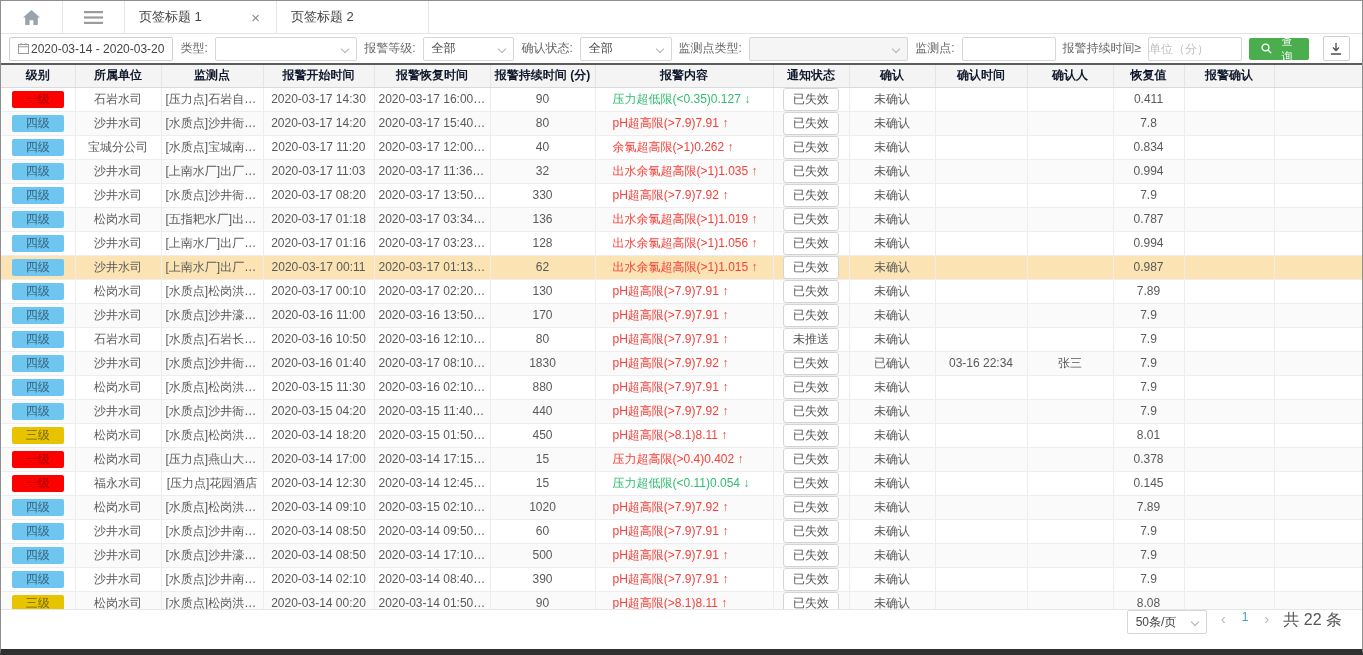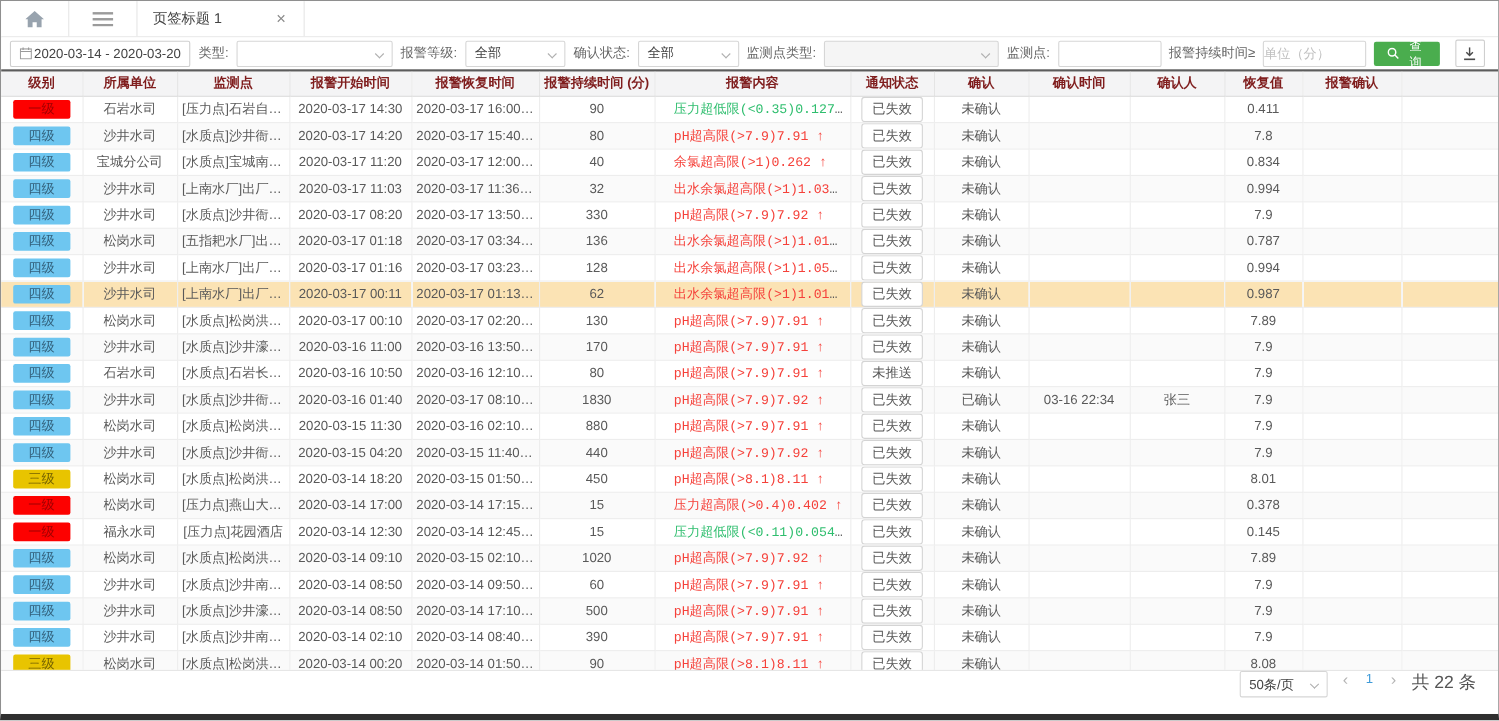--- a/index.html
+++ b/index.html
@@ -46,30 +46,30 @@
                   cursor:pointer; margin-right:4px; }
 
   
   .table-wrap { flex:1 1 auto; overflow:hidden; }
   table { width:1363px; border-collapse:collapse; table-layout:fixed; }
   col.c0{width:74px} col.c1{width:86px} col.c2{width:102px} col.c3{width:111px}
   col.c4{width:116px} col.c5{width:105px} col.c6{width:178px} col.c7{width:76px}
   col.c8{width:86px} col.c9{width:92px} col.c10{width:86px} col.c11{width:71px}
   col.c12{width:90px} col.c13{width:90px}
   thead th { height:22px; background:#f4f4f5; border-right:1px solid #e4e4e4;
-             border-bottom:1px solid #dadada; font-size:12px; color:#7f1d1d; font-weight:bold;
+             border-bottom:1px solid #dadada; font-size:12px; color:#0f172a; font-weight:bold;
              white-space:nowrap; overflow:hidden; }
   thead th:last-child { border-right:none; }
   tbody td { height:23px; border-right:1px solid #ededed; border-bottom:1px solid #ededed;
              font-size:12px; color:#595959; text-align:center; padding:0 4px;
              overflow:hidden; white-space:nowrap; text-overflow:ellipsis; background:#fff; }
   tbody td:last-child { border-right:none; }
   tbody tr.alt td { background:#fafafa; }
   tbody tr.hl td { background:#fbe3b4; }
-  td.content { text-align:left; padding-left:17px;font-family:Liberation Mono, monospace; }
+  td.content { text-align:left; padding-left:17px; }
   .alarm.up { color:#f5413a;margin-top:16px; }
   .alarm.down { color:#2fbe6e; }
   .badge { display:inline-block; width:52px; height:17px; line-height:17px;
            border-radius:2px; font-size:12px; }
   .lv1 { background:#fd0100; color:#9e0000; }
   .lv3 { background:#e8c400; color:#756200; }
   .lv4 { background:#6ec6f0; color:#33617c; }
   .notify-btn { display:inline-block; border:1px solid #d4d4d4; border-radius:3px;
                 background:#fff; padding:2px 9px; font-size:12px; color:#555; cursor:pointer; }
 
@@ -100,20 +100,23 @@
         <svg width="19" height="13" viewBox="0 0 19 13">
             <rect width="19" height="2.2" fill="#9b9b9b"></rect>
             <rect y="5.4" width="19" height="2.2" fill="#9b9b9b"></rect>
             <rect y="10.8" width="19" height="2.2" fill="#9b9b9b"></rect>
           </svg>
       </span>
     </div>
     <div class="tab">
       <span class="tab-label">页签标题 1</span>
       <span class="tab-close">×</span>
+    </div>
+    <div class="tab">
+      <span class="tab-label">页签标题 2</span>
     </div>
   </div>
 
   <div class="filterbar">
     <div class="daterange">
       <span>
         <svg width="11" height="11" viewBox="0 0 11 11">
             <rect x="0.5" y="1.5" width="10" height="9" fill="none" stroke="#9a9a9a"></rect>
             <line x1="0.5" y1="3.8" x2="10.5" y2="3.8" stroke="#9a9a9a"></line>
             <line x1="3" y1="0" x2="3" y2="2.4" stroke="#9a9a9a"></line>

